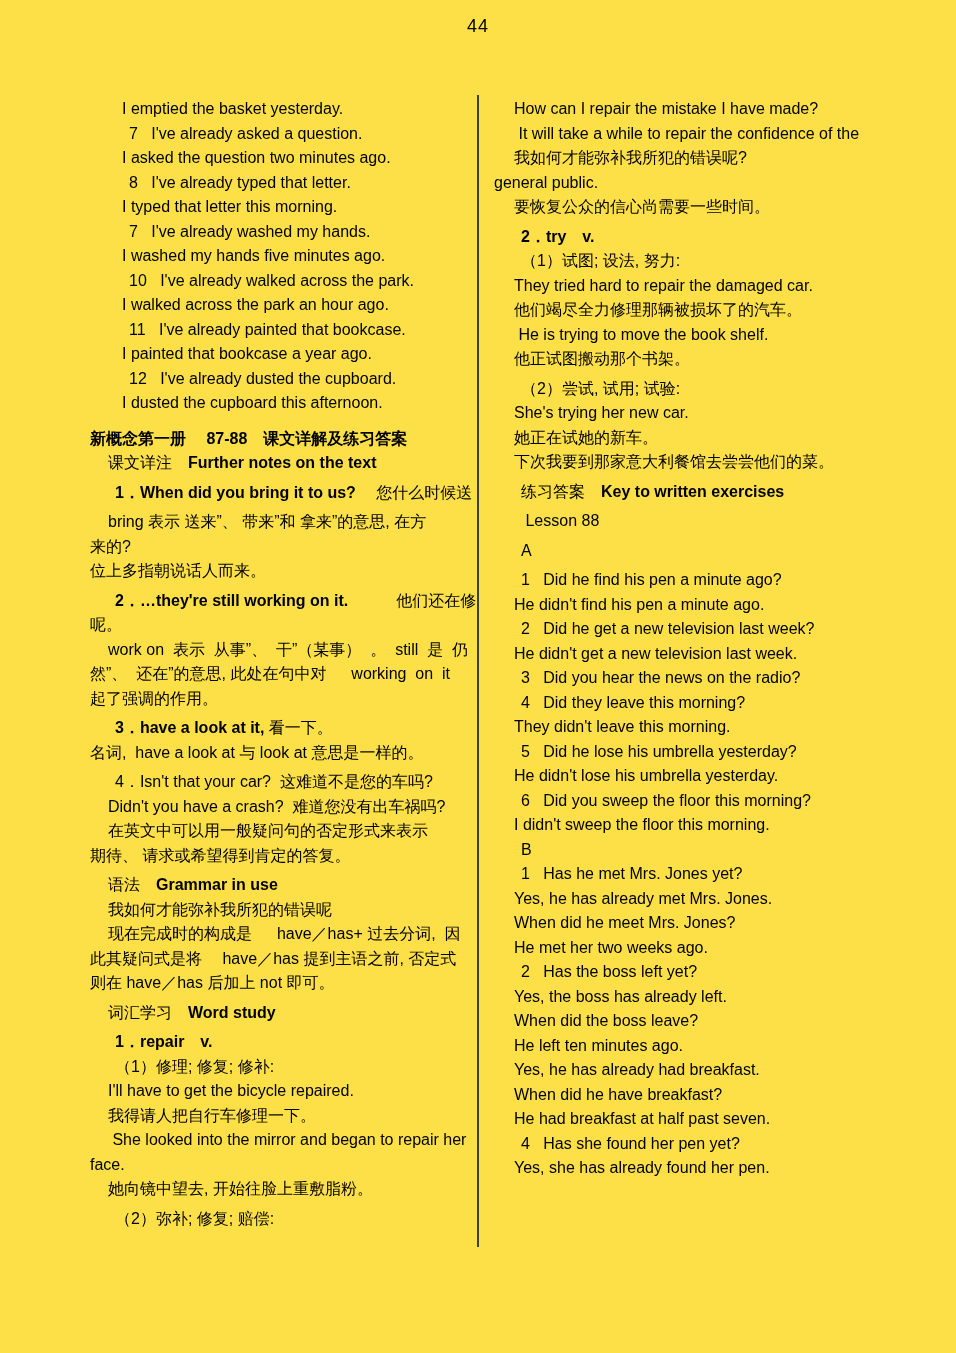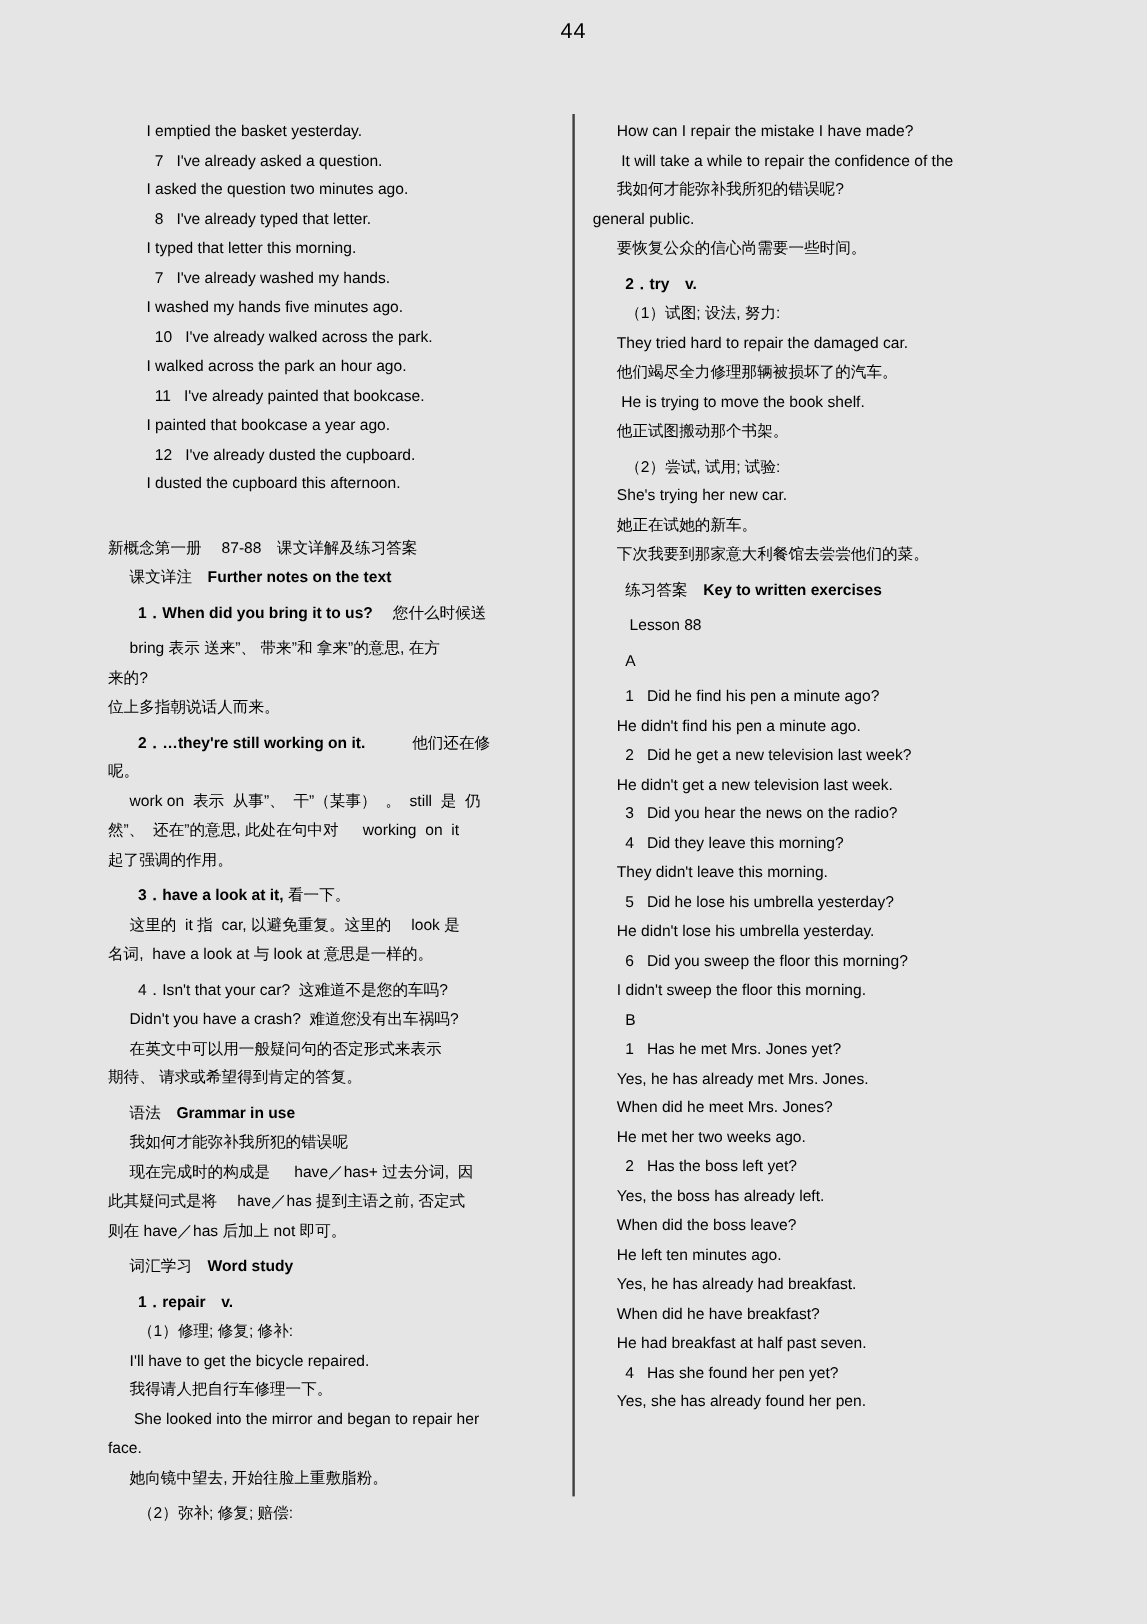--- a/index.html
+++ b/index.html
@@ -1,42 +1,42 @@
 <!DOCTYPE html>
 <html><head>
 <meta charset="utf-8">
 <style>
   html,body{margin:0;padding:0;}
   body{
     width:956px;height:1353px;background:#ffffff;color:#000000;
     font-family:"Liberation Sans","DejaVu Sans",sans-serif;
     -webkit-font-smoothing:none;
   }
-  .page{position:relative;width:956px;height:1353px;background:#e5e5e5;overflow:hidden;}
+  .page{position:relative;width:956px;height:1353px;background:#fde047;overflow:hidden;}
   .pageno{
     position:absolute;top:16px;left:0;right:0;text-align:center;
     font-size:18px;letter-spacing:1px;
   }
   .divider{position:absolute;left:477px;top:95px;width:2px;height:1152px;background:#3f3f3f;}
-  .col{position:absolute;top:97px;font-size:13px;}
+  .col{position:absolute;top:97px;font-size:16px;}
   .col-left{left:90px;width:388px;}
   .col-right{left:494px;width:460px;}
   .line{line-height:24.5px;white-space:pre;}
   .line span{white-space:pre;}
   .b{font-weight:bold;}
   
   .col-left .i1{padding-left:18px;}
   .col-left .i2{padding-left:25px;}
   .col-left .i3{padding-left:32px;}
   .col-left .i4{padding-left:39px;}
   
   .col-right .i1{padding-left:20px;}
   .col-right .i2{padding-left:27px;}
   .gap{margin-top:5px;}
-  .biggap{margin-top:29px;}
+  .biggap{margin-top:11px;font-weight:bold;}
 </style>
 </head>
 <body>
 
 <div class="page">
   <div class="pageno">44</div>
   <div class="divider"></div>
   <div class="col col-left" id="col-left">
       <div class="line i3"><span>I emptied the basket yesterday.</span></div>
       <div class="line i4"><span>7   I've already asked a question.</span></div>
@@ -56,21 +56,20 @@
       <div class="line i2 gap"><span class="b">1．When did you bring it to us?</span><span>　 您什么时候送</span></div>
       <div class="line i1 gap"><span>bring 表示 送来”、 带来”和 拿来”的意思, 在方</span></div>
       <div class="line i0"><span>来的?</span></div>
       <div class="line i0"><span>位上多指朝说话人而来。</span></div>
       <div class="line i2 gap"><span class="b">2．…they're still working on it.</span><span>　　　他们还在修</span></div>
       <div class="line i0"><span>呢。</span></div>
       <div class="line i1"><span>work on  表示  从事”、  干”（某事）  。  still  是  仍</span></div>
       <div class="line i0"><span>然”、  还在”的意思, 此处在句中对　  working  on  it</span></div>
       <div class="line i0"><span>起了强调的作用。</span></div>
       <div class="line i2 gap"><span class="b">3．have a look at it,</span><span> 看一下。</span></div>
-      <div class="line i1"><span>这里的  it 指  car, 以避免重复。这里的　 look 是</span></div>
       <div class="line i0"><span>名词,  have a look at 与 look at 意思是一样的。</span></div>
       <div class="line i2 gap"><span>4．Isn't that your car?  这难道不是您的车吗?</span></div>
       <div class="line i1"><span>Didn't you have a crash?  难道您没有出车祸吗?</span></div>
       <div class="line i1"><span>在英文中可以用一般疑问句的否定形式来表示</span></div>
       <div class="line i0"><span>期待、 请求或希望得到肯定的答复。</span></div>
       <div class="line i1 gap"><span>语法　</span><span class="b">Grammar in use</span></div>
       <div class="line i1"><span>我如何才能弥补我所犯的错误呢</span></div>
       <div class="line i1"><span>现在完成时的构成是　  have／has+ 过去分词,  因</span></div>
       <div class="line i0"><span>此其疑问式是将　 have／has 提到主语之前, 否定式</span></div>
       <div class="line i0"><span>则在 have／has 后加上 not 即可。</span></div>

